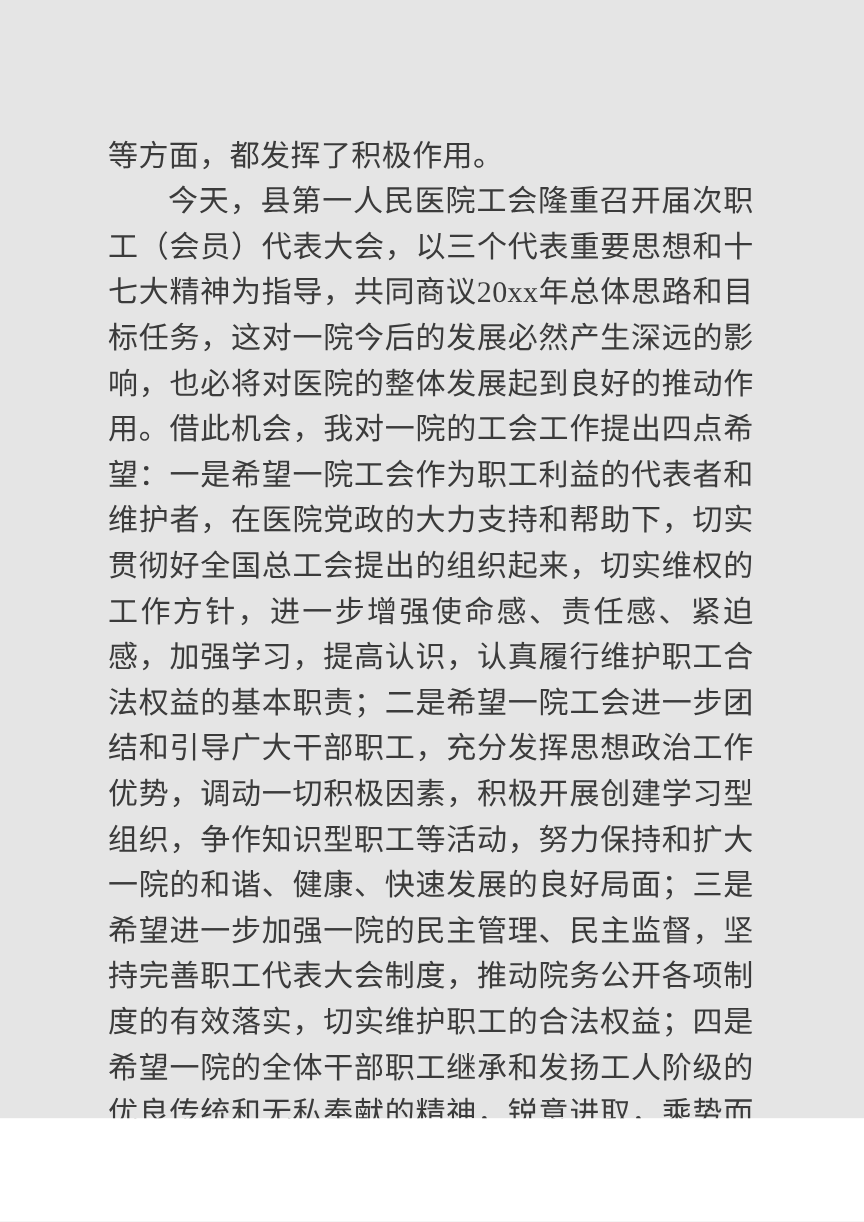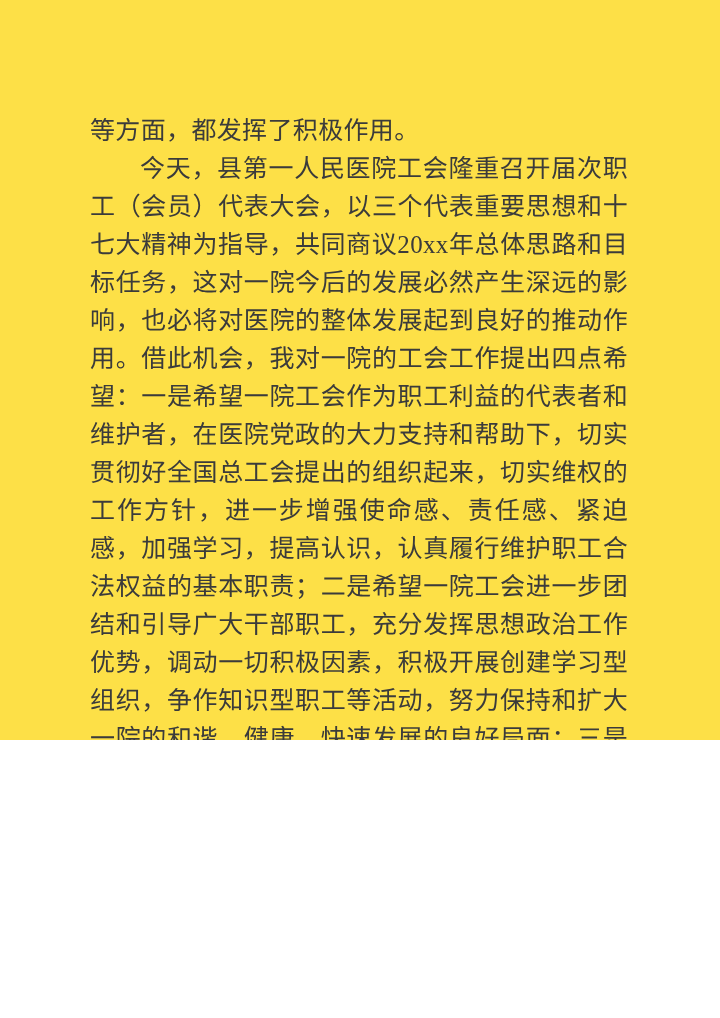--- a/index.html
+++ b/index.html
@@ -5,23 +5,23 @@
 <style>
   html, body {
     margin: 0;
     padding: 0;
     background: #ffffff;
   }
 
   .page {
     position: relative;
     width: 720px;
-    height: 740px;
+    height: 932px;
     margin: 0 auto;
-    background: #fde047;
+    background: #e5e5e5;
     overflow: hidden;
     box-sizing: border-box;
   }
 
   .doc-body {
     position: absolute;
     left: 90px;
     top: 112px;
     width: 538px;
   }

